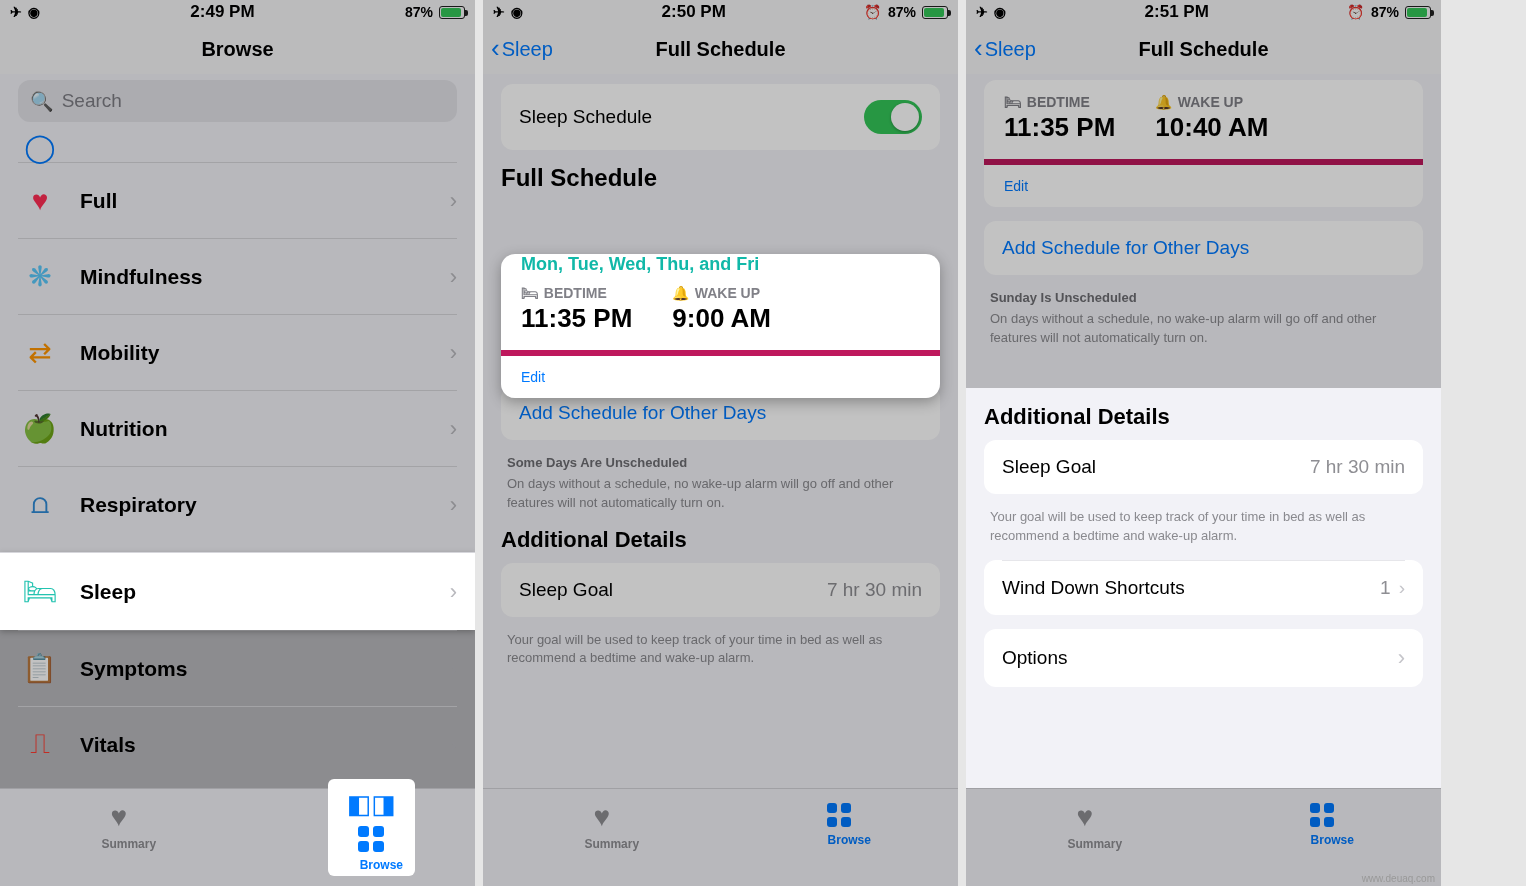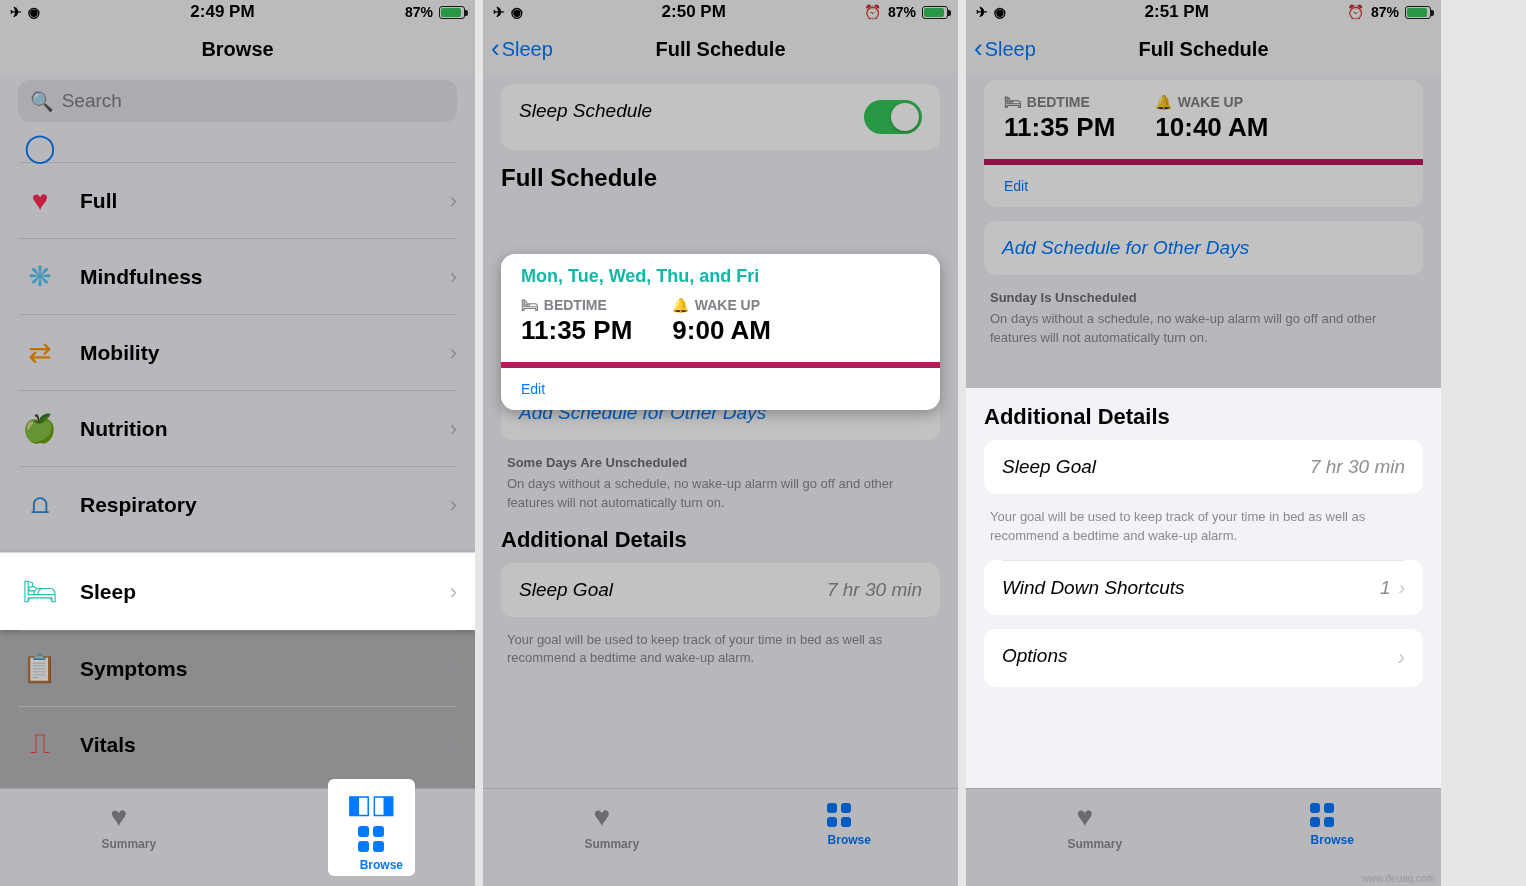--- a/index.html
+++ b/index.html
@@ -30,30 +30,30 @@
 .row1 { display: flex; align-items: center; height: 76px; border-top: 1px solid #d6d6db; }
 .row1:first-child { border-top: 1px solid #d6d6db; }
 .row1 .ricon { width: 44px; display: flex; justify-content: center; font-size: 28px; margin-right: 18px; }
 .row1 .rlabel { font-size: 21px; font-weight: 600; flex: 1; }
 .row1 .chev { color: #b9b9be; font-size: 22px; }
 .row1.sleeprow { background: #fff; margin: 0 -18px; padding: 0 18px; height: 78px; box-shadow: 0 2px 6px rgba(0,0,0,0.25); position: relative; z-index: 10; }
 
 
 .content { position: absolute; top: 74px; bottom: 98px; left: 0; right: 0; overflow: hidden; padding: 10px 0; }
 .card { background: #fff; margin: 0 18px 14px; border-radius: 12px; overflow: hidden; }
-.card .line { display: flex; align-items: flex-start; justify-content: space-between; padding: 16px 18px; font-size: 19px; font-style: italic; }
+.card .line { display: flex; align-items: center; justify-content: space-between; padding: 16px 18px; font-size: 19px; }
 .card .line.link { color: #007aff; }
 .divider { border-top: 1px solid #e6e6ea; margin: 0 18px; }
 .section-head { font-size: 24px; font-weight: 800; margin: 14px 18px 10px; }
 .section-head.small { font-size: 22px; }
 .note { margin: 0 24px 14px; font-size: 13px; color: #8a8a8f; line-height: 1.45; }
 .note .ntitle { font-weight: 600; color: #6e6e73; display: block; margin-bottom: 2px; }
 
 
-.days { color: #11b8a8; font-weight: 700; font-size: 18px; padding: 12px 20px 8px; }
+.days { color: #11b8a8; font-weight: 700; font-size: 18px; padding: 0 20px 8px; }
 .timerow { display: flex; gap: 40px; padding: 2px 20px 16px; }
 .timecol .tup { color: #808087; font-size: 14px; font-weight: 700; display: flex; align-items: center; gap: 5px; }
 .timecol .tval { font-size: 26px; font-weight: 800; margin-top: 2px; }
 .editlink { color: #007aff; font-size: 14px; padding: 13px 20px; border-top: 6px solid #be185d; }
 
 
 .switch { width: 58px; height: 34px; background: #34c759; border-radius: 20px; position: relative; }
 .switch::after { content: ""; position: absolute; right: 3px; top: 3px; width: 28px; height: 28px; background: #fff; border-radius: 50%; box-shadow: 0 1px 3px rgba(0,0,0,0.3); }
 .card.sched3 { margin-top: 0; padding-top: 10px; }
 

